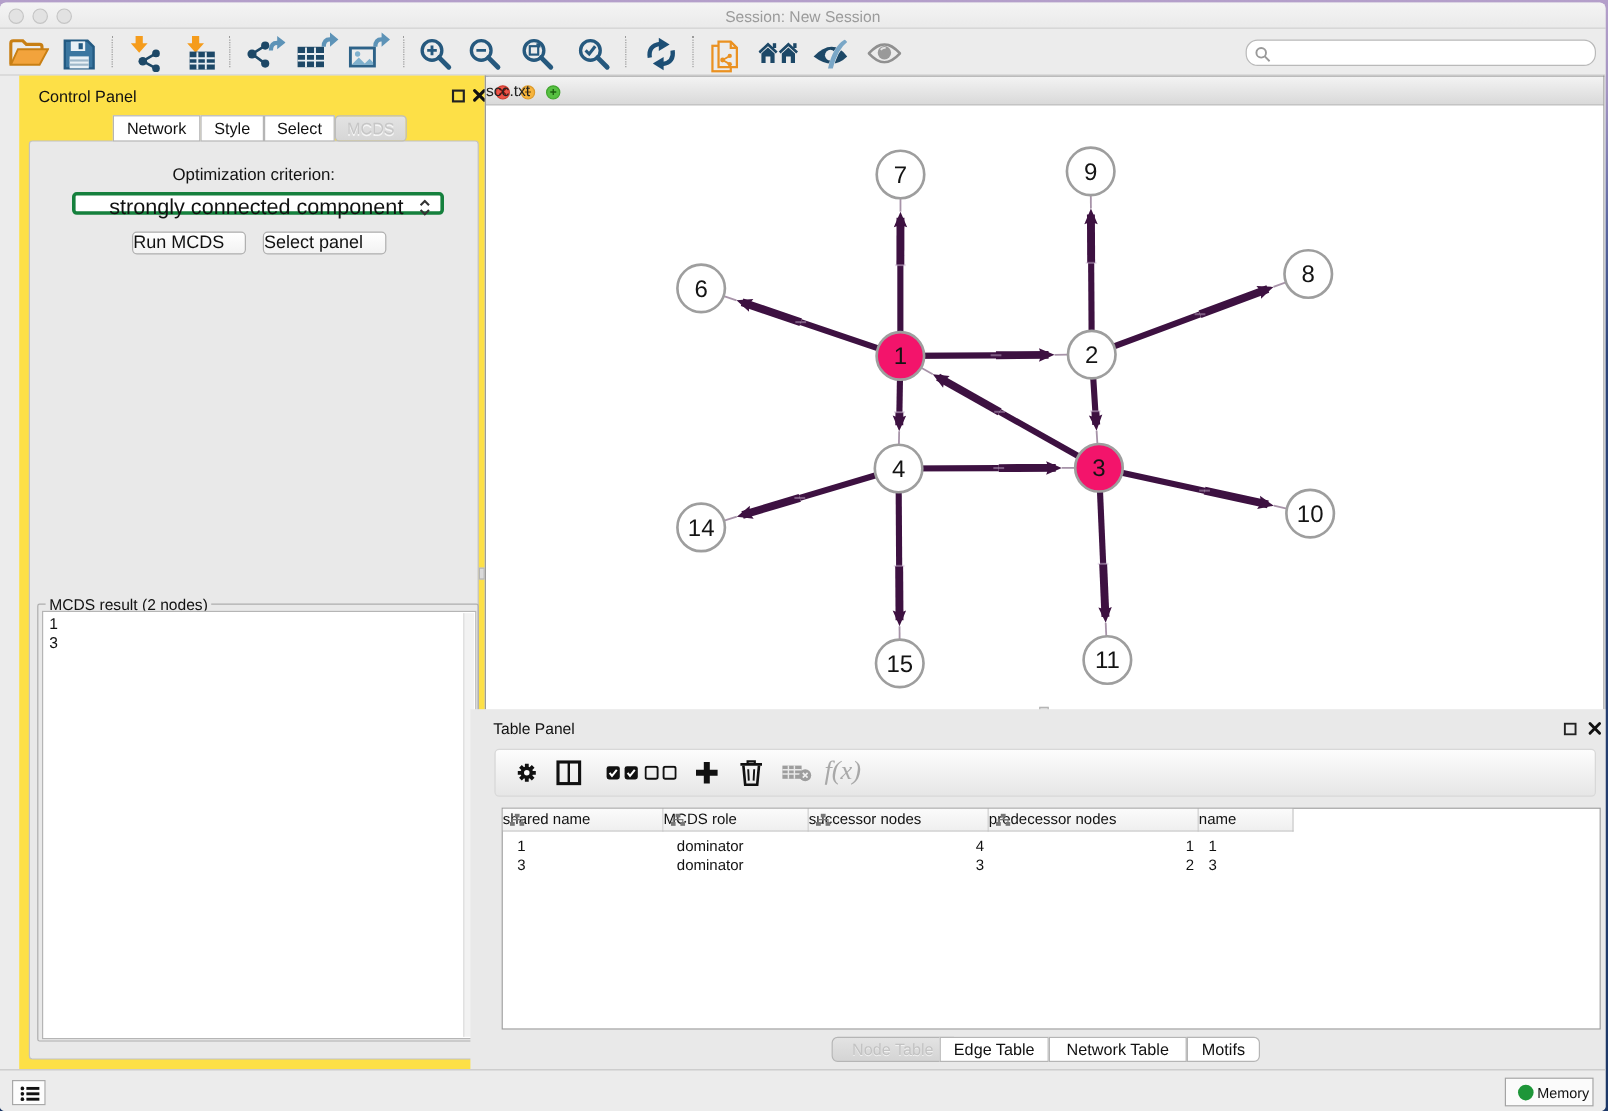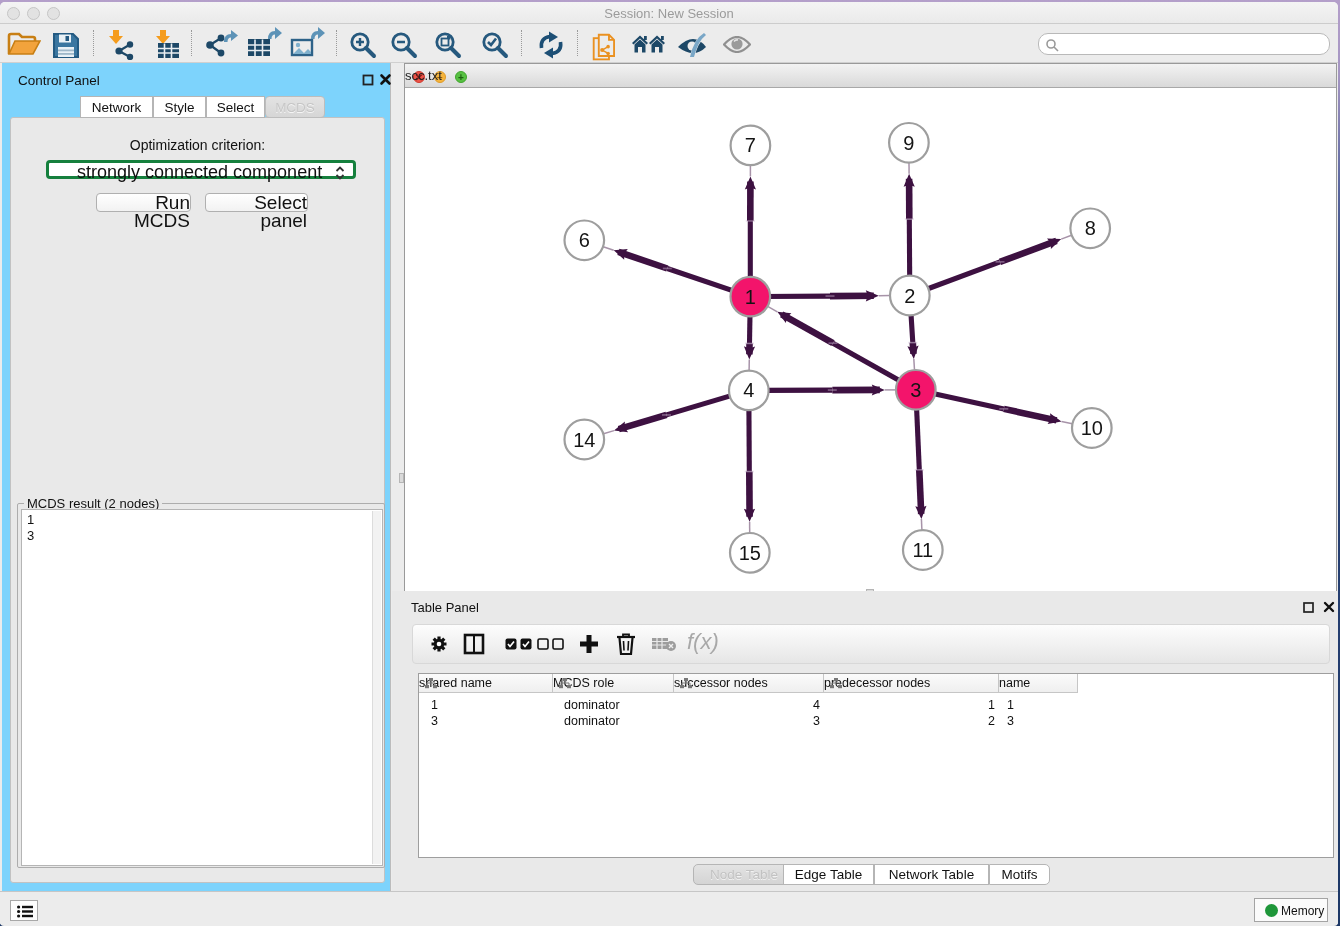--- a/index.html
+++ b/index.html
@@ -5,28 +5,28 @@
 body{font-family:"Liberation Sans",sans-serif;background:linear-gradient(180deg,#b49fca 0%,#a495c2 8%,#5b67a0 20%,#2c4479 32%,#1c3766 100%);position:relative}
 .win{position:absolute;left:0;top:2px;width:1338px;height:924px;background:#ececec;border-radius:5px 5px 4px 4px;overflow:hidden}
 .titlebar{position:absolute;left:0;top:0;width:100%;height:22px;background:linear-gradient(#f4f4f4,#eaeaea);border-bottom:1px solid #cccccc}
 .tl{position:absolute;top:5px;width:13px;height:13px;border-radius:50%;background:#e2e2e2;border:1px solid #c5c5c5}
 .apptitle{position:absolute;top:4px;left:0;width:100%;text-align:center;font-size:13px;color:#9b9b9b}
 .toolbar{position:absolute;left:0;top:22px;width:100%;height:39px;background:#ececec;border-bottom:1px solid #d0d0d0}
 .tsep{position:absolute;top:6px;height:26px;width:0;border-left:1px dotted #9a9a9a}
 .icon{position:absolute}
 .search{position:absolute;left:1038px;top:9px;width:292px;height:22px;background:#fff;border:1px solid #b9b9b9;border-radius:10px}
 
-.cpanel{position:absolute;left:2px;top:61px;width:389px;height:828px;background:#7dd3fc;border-right:1px solid #bcbcbc}
+.cpanel{position:absolute;left:16px;top:61px;width:389px;height:828px;background:#fde047;border-right:1px solid #bcbcbc}
 .cphead{position:absolute;left:16px;top:10px;font-size:13.5px;color:#111}
 .cpbox{position:absolute;left:8px;top:54px;width:375px;height:766px;background:#e9e9e9;border:1px solid #c2c2c2;border-radius:3px}
 .tab{position:absolute;top:0;height:22px;background:#fff;border:1px solid #b5b5b5;font-size:13.5px;color:#111;text-align:center;line-height:21px}
 .tabsel{background:linear-gradient(#e3e3e3,#d6d6d6);color:#c6c6c6;text-shadow:0 1px 0 #f5f5f5;border-radius:4px;border:1px solid #bdbdbd}
 .optlabel{position:absolute;left:0;top:74px;width:391px;text-align:center;font-size:14px;color:#111}
 .combo{position:absolute;left:44px;top:97px;width:310px;height:19px;background:#fff;border:3px solid #15803d;border-radius:4px;font-size:18px;color:#111;line-height:18px;padding-left:28px}
-.btn{position:absolute;top:130px;height:19px;background:linear-gradient(#ffffff,#f2f2f2);border:1px solid #b0b0b0;border-radius:4px;font-size:19px;color:#111;text-align:right;line-height:18px}
+.btn{position:absolute;top:130px;height:19px;background:linear-gradient(#ffffff,#f2f2f2);border:1px solid #b0b0b0;border-radius:4px;font-size:15px;color:#111;text-align:left;line-height:18px}
 .fieldset{position:absolute;left:15px;top:440px;width:368px;height:365px;border:1px solid #adadad;border-radius:2px}
 .legend{position:absolute;left:6px;top:-8px;background:#e9e9e9;padding:0 3px;font-size:13px;color:#111}
 .resultbox{position:absolute;left:3px;top:5px;width:362px;height:357px;background:#fff;border:1px solid #b5b5b5}
 .sbtrack{position:absolute;right:1px;top:1px;width:9px;height:353px;background:#f2f2f2;border-left:1px solid #dcdcdc}
 
 .netwin{position:absolute;left:404px;top:61px;width:933px;height:528px;background:#fff;border:1px solid #9a9a9a;border-bottom:none}
 .nettb{position:absolute;left:0;top:0;width:100%;height:24px;background:linear-gradient(#f3f3f3,#d9d9d9);border-bottom:1px solid #a8a8a8}
 .nettl{position:absolute;top:7px;width:12px;height:12px;border-radius:50%;font-size:10px;font-weight:bold;text-align:center;line-height:12px}
 .nettitle{position:absolute;top:4px;left:0;width:100%;text-align:left;font-size:13px;font-weight:normal;color:#222}
 
@@ -360,21 +360,21 @@
       <path d="M7.5 9 L8 18.5 M12.5 9 L12 18.5" stroke="#111" stroke-width="1.6"></path>
     </svg>
     <svg style="position:absolute;left:238px;top:12px" width="26" height="15" viewBox="0 0 26 15">
       <rect x="1" y="1" width="16" height="11" fill="#9d9d9d"></rect>
       <g stroke="#e9e9e9" stroke-width="1.2">
             <path d="M1 4.5 L17 4.5 M1 8 L17 8 M6 1 L6 12 M11 1 L11 12"></path>
           </g>
       <circle cx="20" cy="9" r="5" fill="#9d9d9d"></circle>
       <path d="M18 7 L22 11 M22 7 L18 11" stroke="#efefef" stroke-width="1.4"></path>
     </svg>
-    <div style="position:absolute;left:274px;top:4px;font-family:Liberation Sans, sans-serif;font-style:italic;font-size:22px;color:#a8a8a8">f(x)</div>
+    <div style="position:absolute;left:274px;top:4px;font-family:Liberation Serif, serif;font-style:italic;font-size:22px;color:#a8a8a8">f(x)</div>
   </div>
   <div class="dtable">
     <div class="thdr" style="left:0;width:134px"><svg width="12" height="11" viewBox="0 0 12 11" style="position:absolute;left:6px;top:4px">
             <rect x="4" y="0" width="4" height="3.2" fill="#777"></rect>
             <rect x="0" y="7" width="4" height="3.2" fill="#777"></rect>
             <rect x="8" y="7" width="4" height="3.2" fill="#777"></rect>
             <path d="M6 3 L6 5 M2 7 L2 5 L10 5 L10 7" stroke="#777" stroke-width="1" fill="none"></path>
           </svg>shared name</div>
     <div class="thdr" style="left:134px;width:121px"><svg width="12" height="11" viewBox="0 0 12 11" style="position:absolute;left:6px;top:4px">
             <rect x="4" y="0" width="4" height="3.2" fill="#777"></rect>

